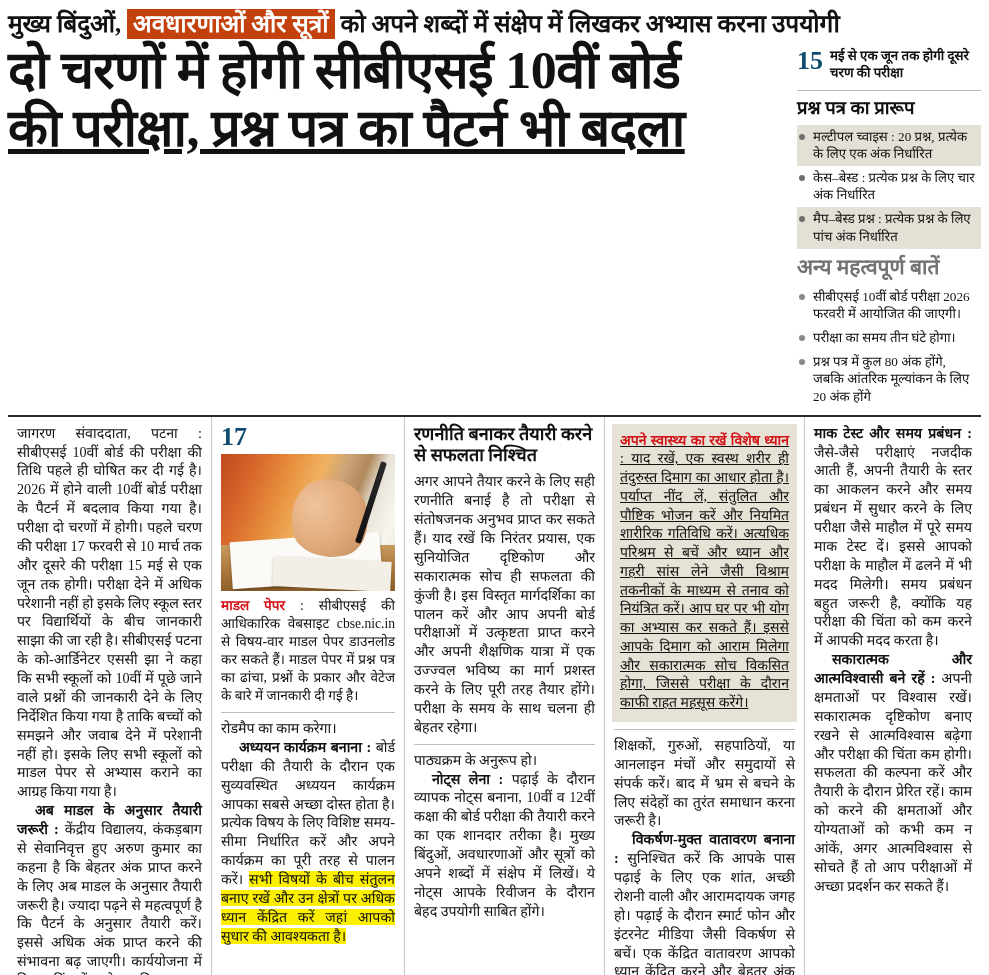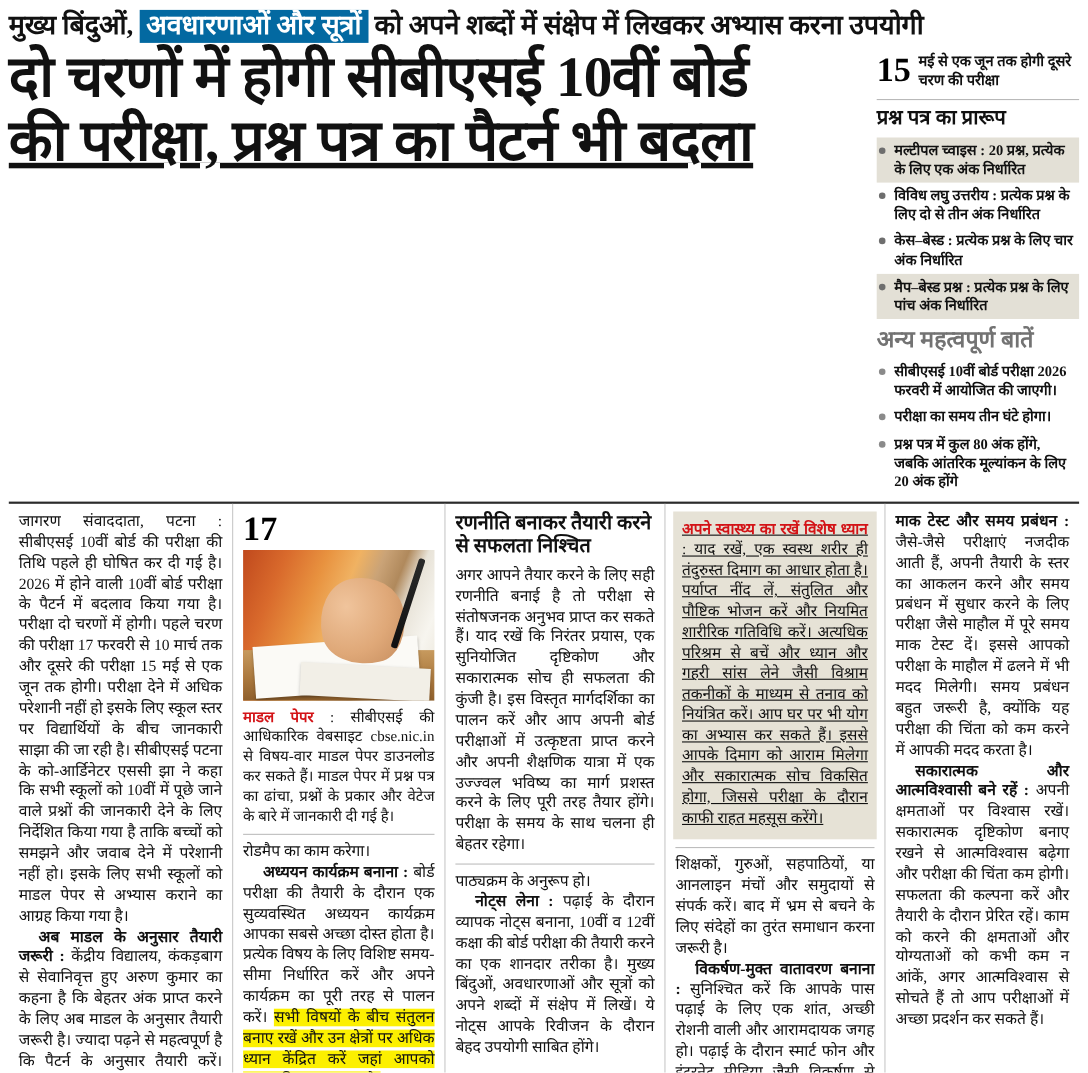--- a/index.html
+++ b/index.html
@@ -20,21 +20,21 @@
     padding: 10px 8px 2px 8px;
   }
   .kicker {
     font-size: 24.5px;
     font-weight: 700;
     line-height: 1.15;
     white-space: nowrap;
     letter-spacing: -0.1px;
   }
   .kicker .hl {
-    background: #0369a1;
+    background: #c2410c;
     color: #ffffff;
     padding: 1px 6px 2px 6px;
   }
 
   
   .masthead {
     display: flex;
     align-items: flex-start;
     padding: 0 8px;
   }
@@ -53,23 +53,23 @@
     flex: 1 1 auto;
     padding-left: 6px;
     padding-top: 8px;
   }
   .bignum-row {
     display: flex;
     align-items: flex-start;
     gap: 7px;
   }
   .bignum {
-    font-size: 31px;
-    font-weight: 700;
-    color: #000000;
+    font-size: 26px;
+    font-weight: 700;
+    color: #0c4a6e;
     line-height: 0.95;
     padding-top: 1px;
   }
   .bignum-text {
     font-size: 13.3px;
     font-weight: 700;
     line-height: 1.25;
   }
   .tr-rule {
     border-top: 1px solid #b9b9b9;
@@ -82,21 +82,21 @@
     margin-bottom: 6px;
   }
   .sec-head.red { color: #737373; font-size: 21px; }
 
   ul.bullets { list-style: none; margin: 0; padding: 0; }
   ul.bullets li {
     position: relative;
     padding: 3px 4px 4px 16px;
     font-size: 13.2px;
     line-height: 1.3;
-    font-weight: 700;
+    font-weight: 400;
   }
   ul.bullets li.shade { background: #e3e0d6; }
   ul.bullets li::before {
     content: "";
     position: absolute;
     left: 2px; top: 9px;
     width: 6px; height: 6px;
     border-radius: 50%;
     background: #6e6e6e;
   }
@@ -245,21 +245,20 @@
       <div class="bignum">15</div>
       <div class="bignum-text">मई से एक जून तक होगी दूसरे चरण की परीक्षा</div>
     </div>
 
     <div class="tr-rule"></div>
 
     <div class="sec-head">प्रश्न पत्र का प्रारूप</div>
 
     <ul class="bullets">
       <li class="shade">मल्टीपल च्वाइस : 20 प्रश्न, प्रत्येक के लिए एक अंक निर्धारित</li>
-      <li>विविध लघु उत्तरीय : प्रत्येक प्रश्न के लिए दो से तीन अंक निर्धारित</li>
       <li>केस–बेस्ड : प्रत्येक प्रश्न के लिए चार अंक निर्धारित</li>
       <li class="shade">मैप–बेस्ड प्रश्न : प्रत्येक प्रश्न के लिए पांच अंक निर्धारित</li>
     </ul>
 
     <div class="sec-head red pad-top-gap">अन्य महत्वपूर्ण बातें</div>
 
     <ul class="bullets red-b">
       <li>सीबीएसई 10वीं बोर्ड परीक्षा 2026 फरवरी में आयोजित की जाएगी।</li>
       <li>परीक्षा का समय तीन घंटे होगा।</li>
       <li>प्रश्न पत्र में कुल 80 अंक होंगे, जबकि आंतरिक मूल्यांकन के लिए 20 अंक होंगे</li>

